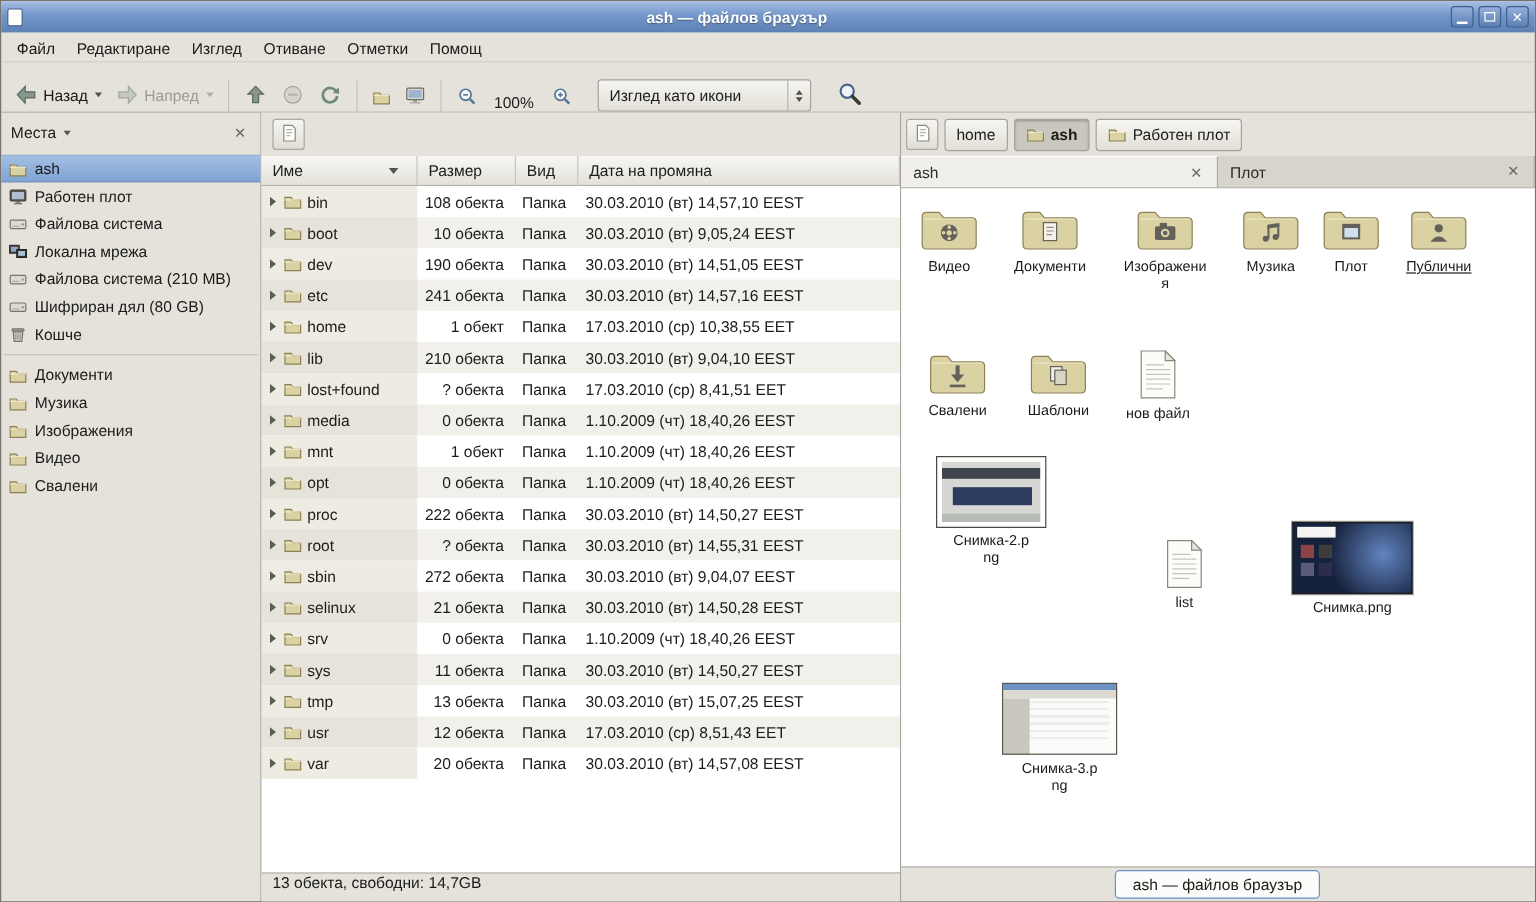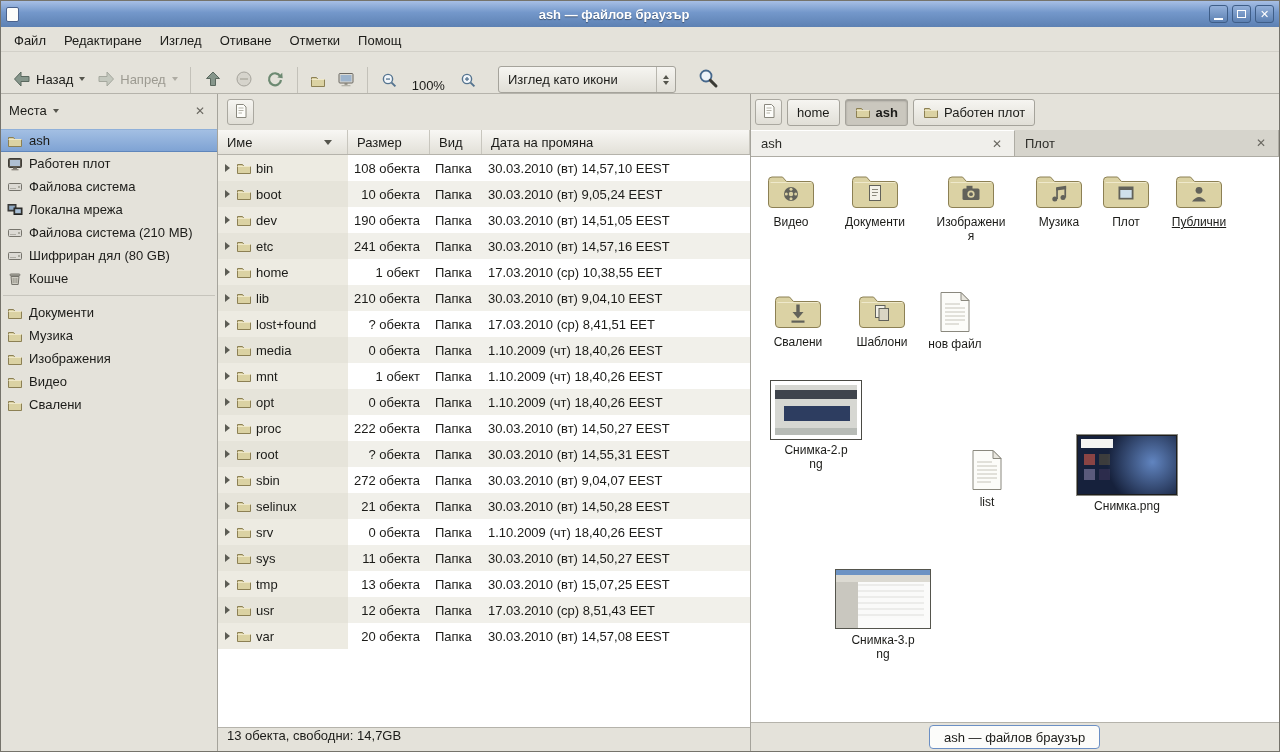--- a/index.html
+++ b/index.html
@@ -816,33 +816,33 @@
                 <path d="M2.5 9.5 q0 -3.5 3.5 -3.5 h10.5 l4 4.5 h23.5 q3.5 0 3.5 3.5 v19 q0 3.5 -3.5 3.5 h-38 q-3.5 0 -3.5 -3.5 z" fill="#dbd2a4" stroke="#8c8054"></path>
                 <path d="M4.5 11.5 h41" stroke="#efe9cb" fill="none"></path>
                 <g fill="#62625a">
                   <rect x="18.5" y="14.5" width="9.5" height="12" fill="#f2f0e6" stroke="#62625a"></rect>
                   <rect x="22" y="17.5" width="9.5" height="12" fill="#d9d5c4" stroke="#62625a"></rect>
                 </g>
               </svg>
             </span>
             <span class="icon-label" style="max-width:70px">Шаблони</span>
           </div>
-          <div class="icon-item" style="left: 169px; top: 134px; width: 70px;">
+          <div class="icon-item" style="left: 179px; top: 134px; width: 70px;">
             <span class="bigicon">
               <svg width="34" height="42" viewBox="0 0 34 42">
                 <path d="M3 1.5 h20 l8 8 V40.5 H3 z" fill="#fcfcf9" stroke="#8a887e"></path>
                 <path d="M23 1.5 l8 8 h-8 z" fill="#e8e6de" stroke="#8a887e"></path>
                 <g stroke="#c6c4ba" fill="none">
                   <path d="M7 13 h15 M7 17 h20 M7 21 h20 M7 25 h20 M7 29 h20 M7 33 h14"></path>
                 </g>
               </svg>
             </span>
             <span class="icon-label" style="max-width:70px">нов файл</span>
           </div>
-          <div class="icon-item" style="left: 10px; top: 224px; width: 110px;">
+          <div class="icon-item" style="left: 20px; top: 224px; width: 110px;">
             <span class="thumb thumb-web"></span>
             <span class="icon-label" style="max-width:64px">Снимка-2.png</span>
           </div>
           <div class="icon-item" style="left: 201px; top: 292px; width: 70px;">
             <span class="bigicon">
               <svg width="34" height="42" viewBox="0 0 34 42">
                 <path d="M3 1.5 h20 l8 8 V40.5 H3 z" fill="#fcfcf9" stroke="#8a887e"></path>
                 <path d="M23 1.5 l8 8 h-8 z" fill="#e8e6de" stroke="#8a887e"></path>
                 <g stroke="#c6c4ba" fill="none">
                   <path d="M7 13 h15 M7 17 h20 M7 21 h20 M7 25 h20 M7 29 h20 M7 33 h14"></path>

